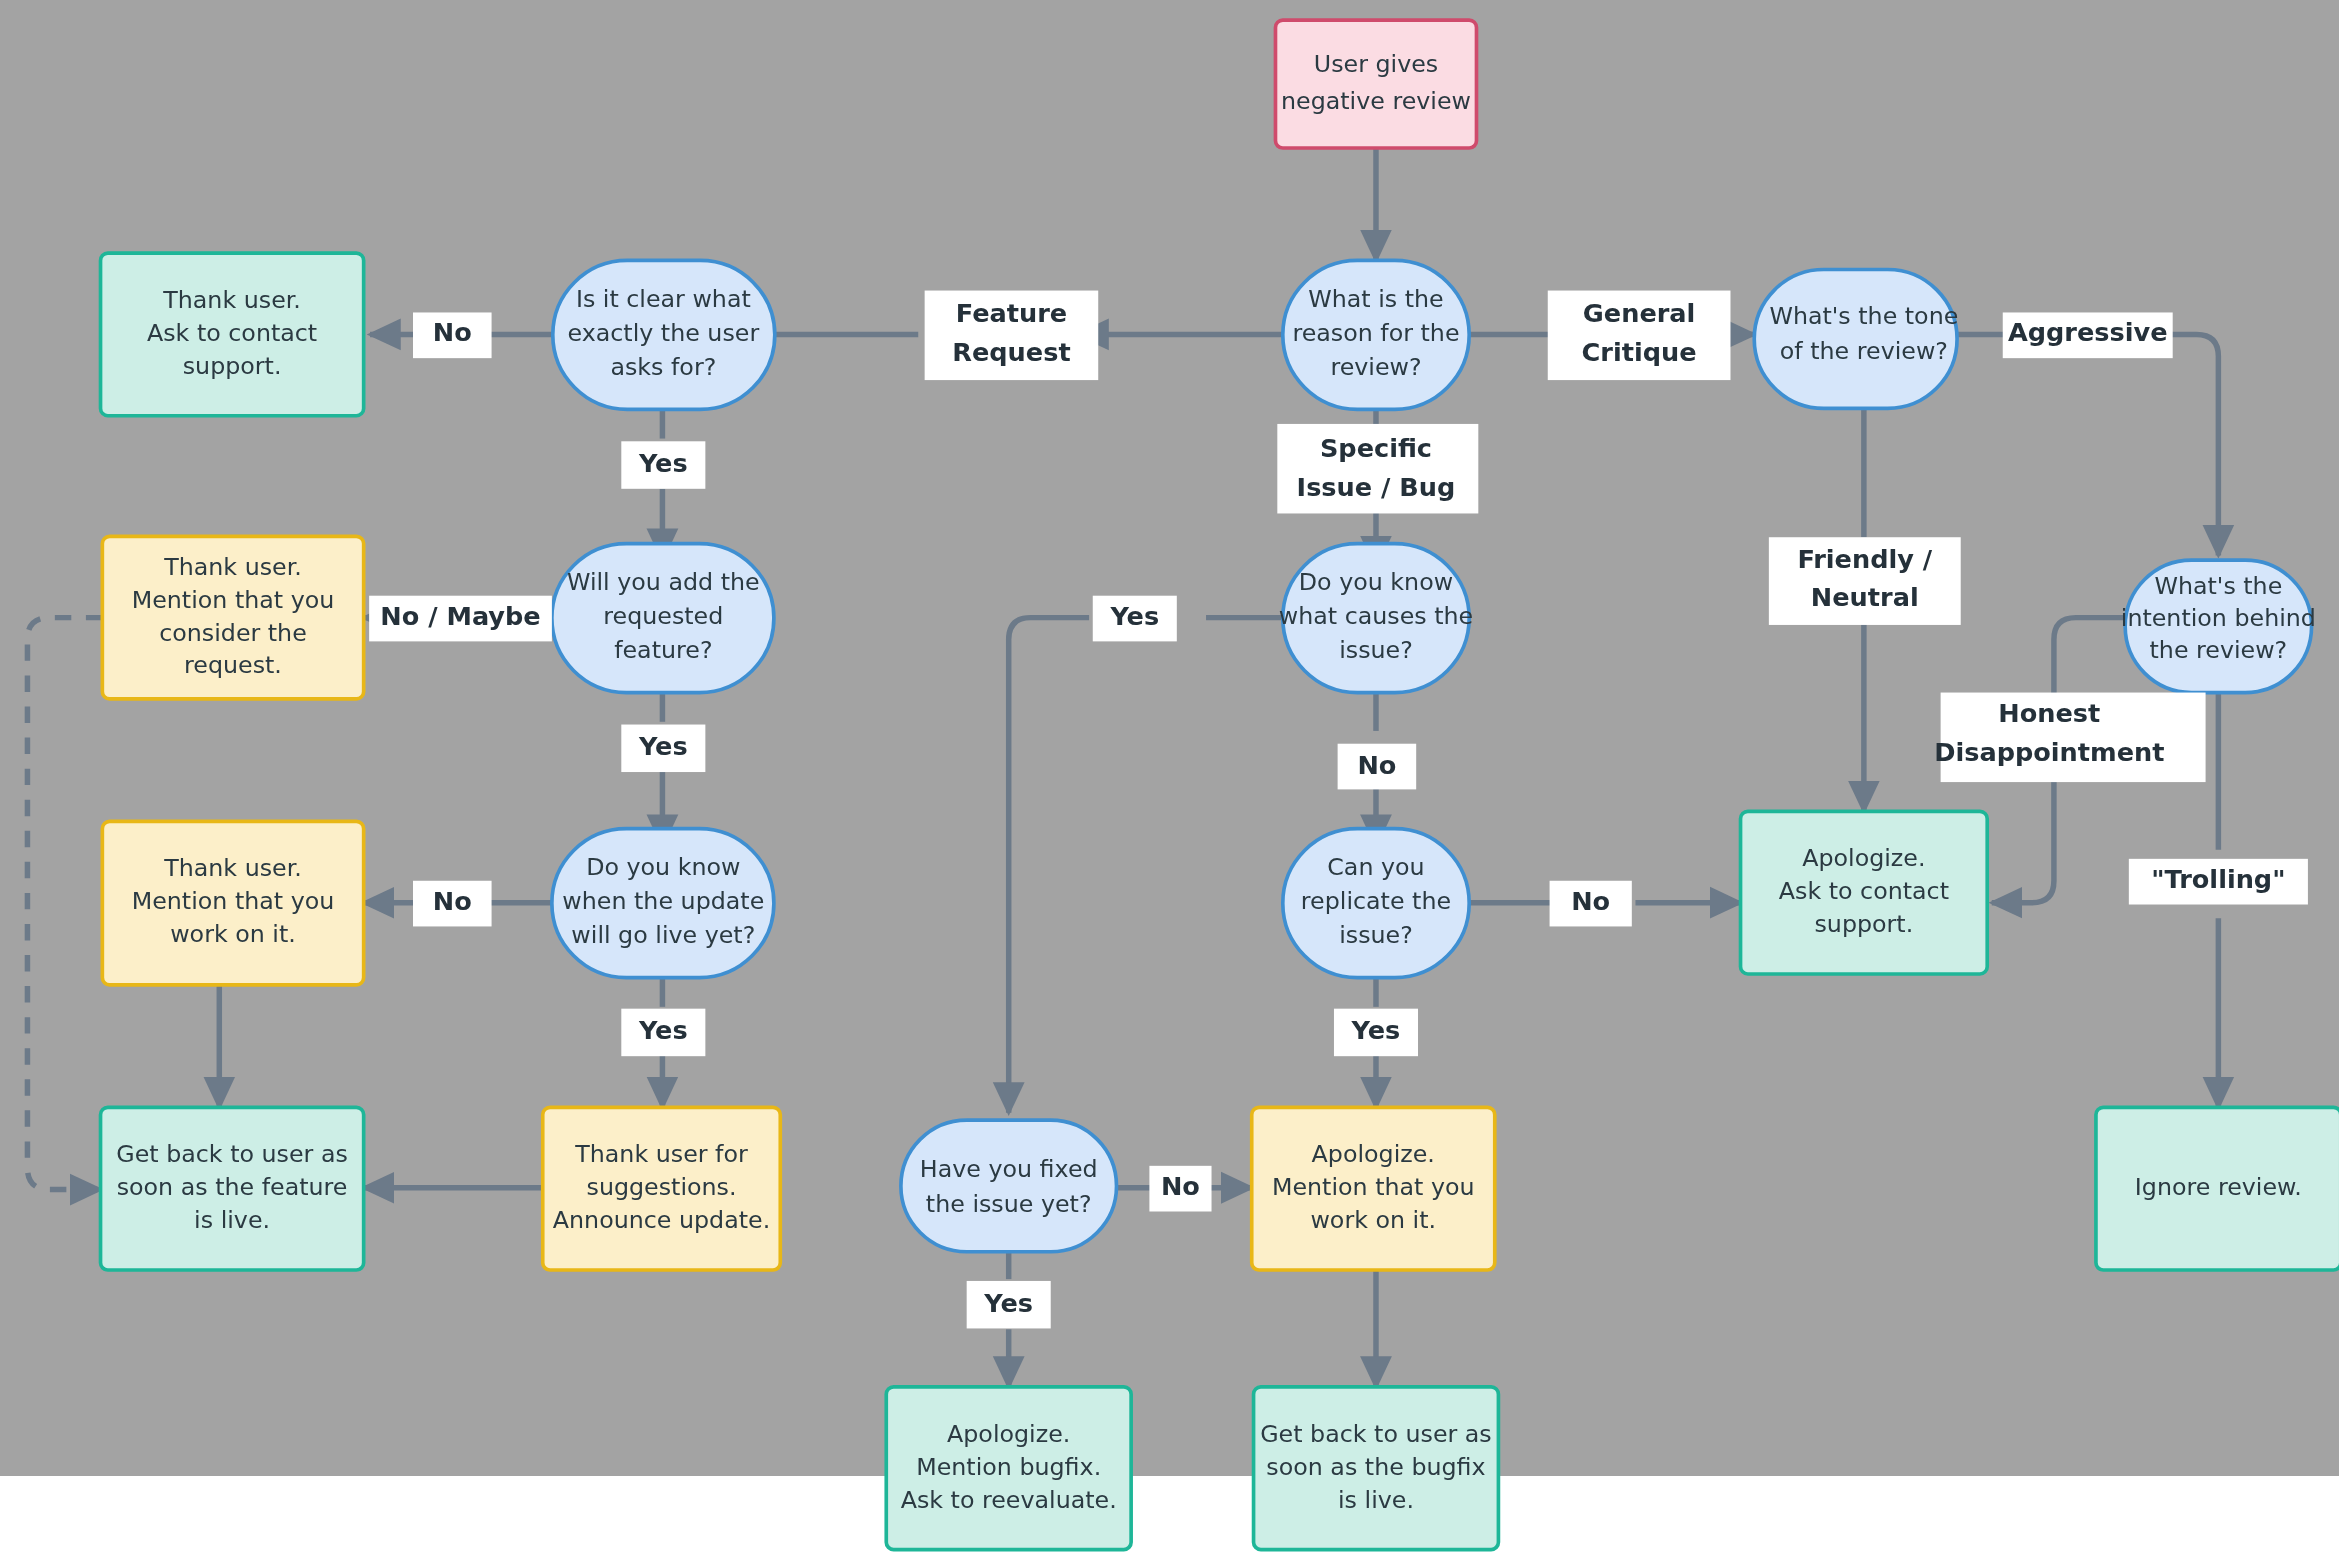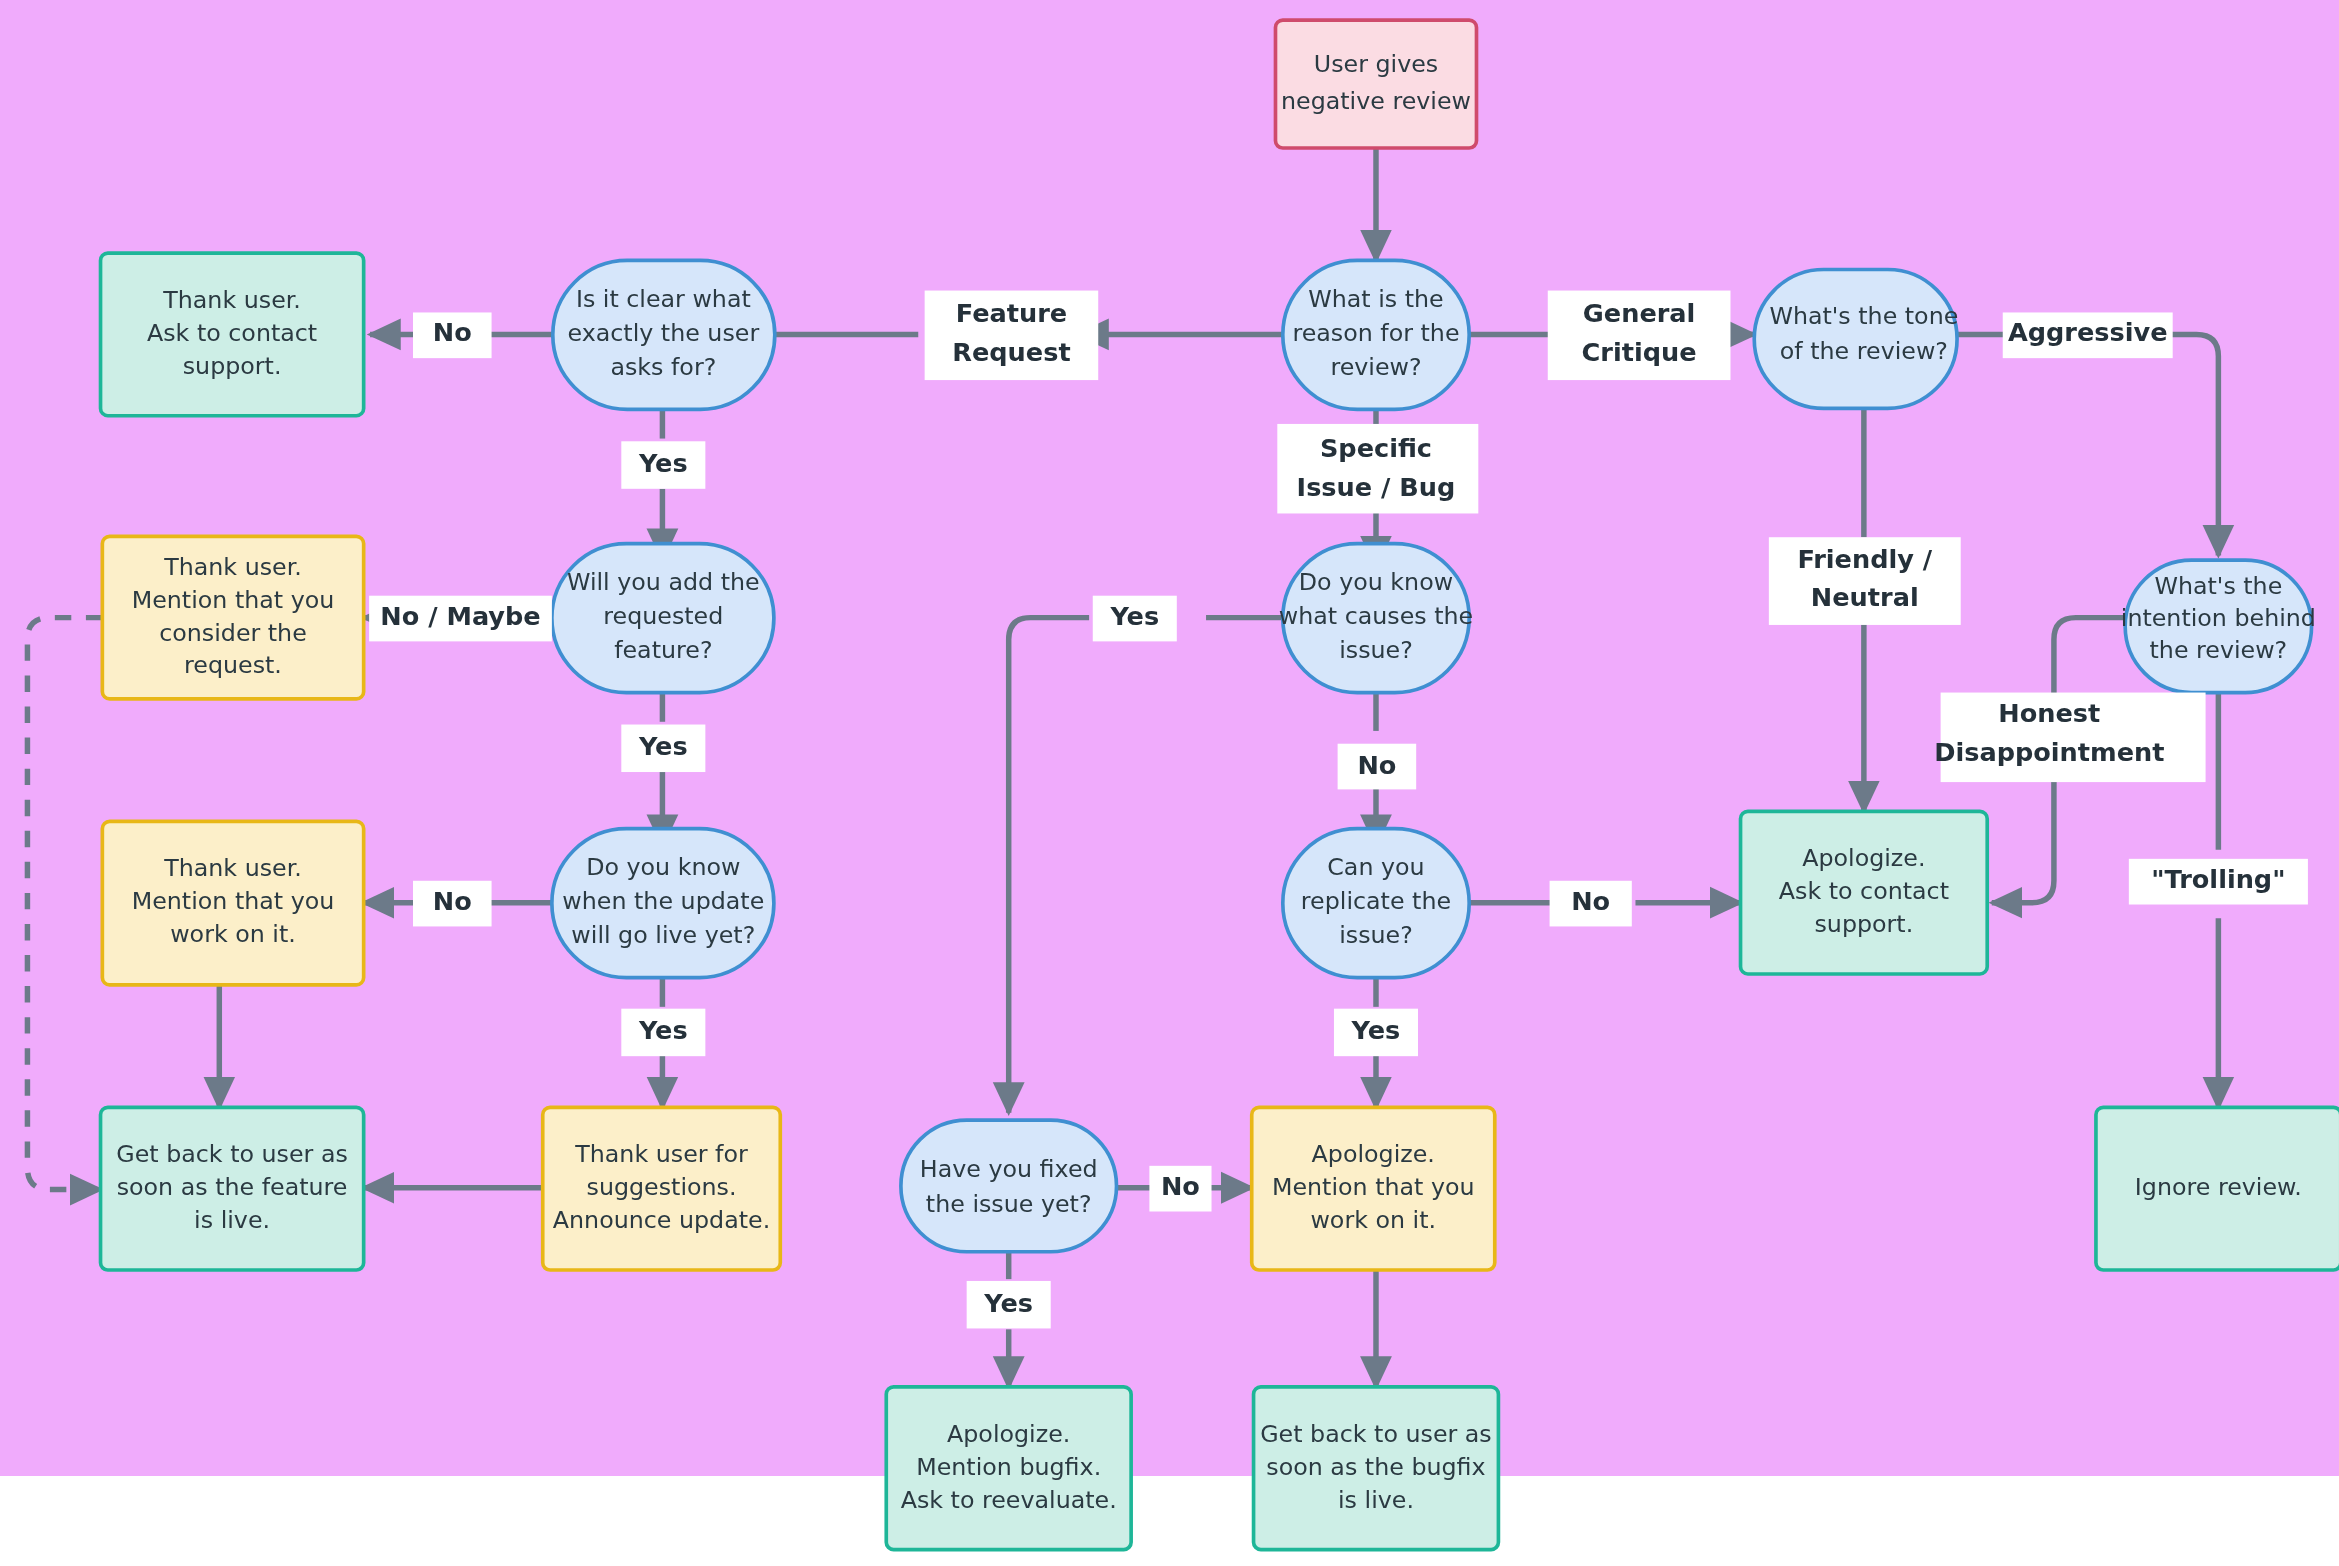--- a/index.html
+++ b/index.html
@@ -8,21 +8,21 @@
     background: #ffffff;
     width: 2339px;
     height: 1566px;
     overflow: hidden;
     font-family: "DejaVu Sans", sans-serif;
   }
   #canvas {
     position: relative;
     width: 2339px;
     height: 1476px;
-    background: #f0abfc;
+    background: #a3a3a3;
   }
   svg#flow {
     position: absolute;
     top: 0; left: 0;
     width: 2339px;
     height: 1566px;
   }
   .node-rect { stroke-width: 4; rx: 8; ry: 8; }
   .node-stadium { stroke-width: 4; }
   .node-label {

